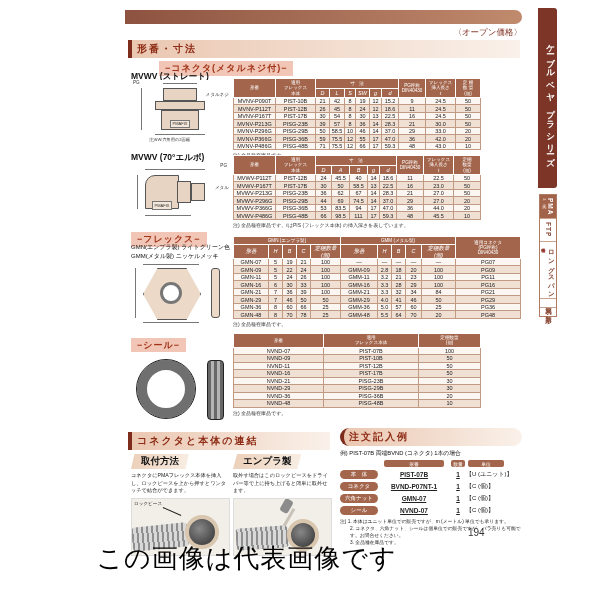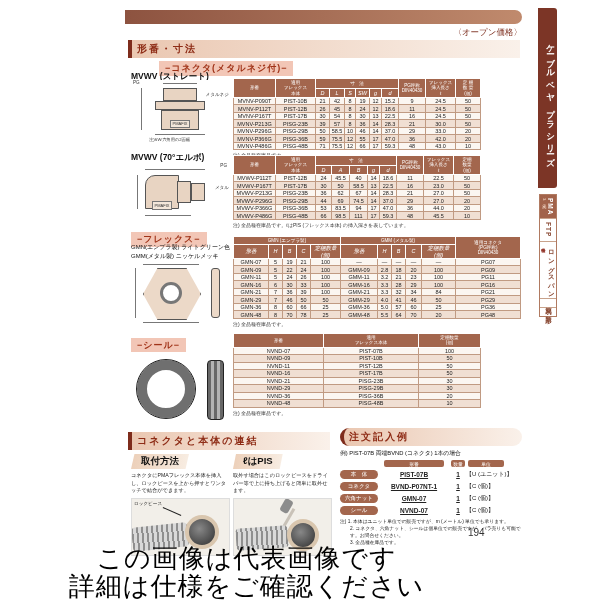--- a/index.html
+++ b/index.html
@@ -614,21 +614,21 @@
   <span class="method-title">取付方法</span>
   <div class="method-text">コネクタにPMAフレックス本体を挿入し、ロックピースを上から押すとワンタッチで結合ができます。</div>
   <div class="photo" style="margin-top:3px;">
     <span class="locklabel" style="left:2px;top:2px;">ロックピース</span>
     <div class="lockarrow" style="left:30px;top:12px;"></div>
     <div class="hose" style="left:0;top:26px;width:56px;height:24px;transform:rotate(-6deg);"></div>
     <div class="fitting" style="right:10px;top:16px;width:34px;height:34px;"></div>
   </div>
 </div>
 <div class="abs" style="left:233px;top:450px;width:97px;">
-  <span class="method-title">ℓはPIS</span>
+  <span class="method-title">エンプラ製</span>
   <div class="method-text">取外す場合はこのロックピースをドライバー等で上に持ち上げると簡単に取外せます。</div>
   <div class="photo" style="margin-top:3px;">
     <div class="driver-handle" style="right:40px;top:0;"></div>
     <div class="driver" style="right:42px;top:8px;"></div>
     <div class="hose" style="left:2px;top:28px;width:52px;height:22px;transform:rotate(-4deg);"></div>
     <div class="fitting" style="right:12px;top:20px;width:32px;height:32px;"></div>
   </div>
 </div>
 
 <div class="abs" style="left:340px;top:428px;width:182px;">
@@ -690,14 +690,13 @@
       <span class="side-main">簡易</span>
     </div>
     <div class="side-tab">
       <span class="side-main">新形</span>
     </div>
   </div>
 
 <div class="abs page-num" style="left:468px;top:527px;">194</div>
 <div class="abs footer-caption">
   <div>この画像は代表画像です</div>
-  <div>詳細は仕様をご確認ください</div>
 </div>
 
 </body></html>

